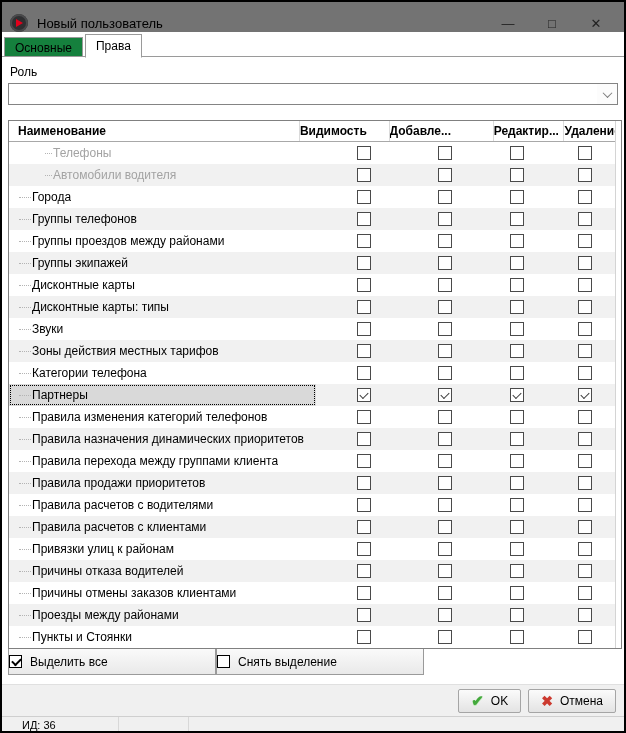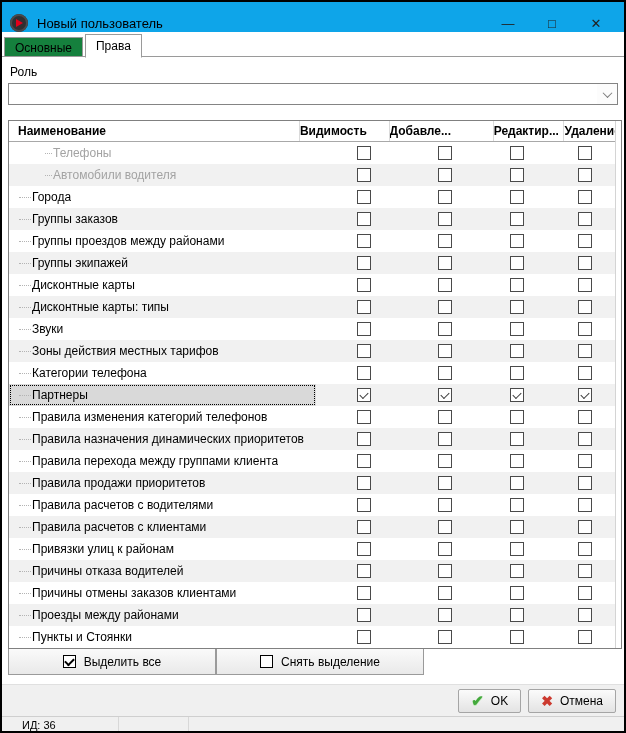--- a/index.html
+++ b/index.html
@@ -2,21 +2,21 @@
 <html><head>
 <meta charset="utf-8">
 <style>
   * { margin:0; padding:0; box-sizing:border-box; }
   html,body { width:626px; height:733px; }
   body { font-family:"Liberation Sans", sans-serif; font-size:12px; color:#000; background:#fff; }
 
   .window { width:626px; height:733px; border:2px solid #000; background:#fff; display:flex; flex-direction:column; overflow:hidden; }
 
   
-  .titlebar { height:30px; display:flex; align-items:center; padding:12px 6px 0 8px; background:#0ea5e9; flex:0 0 auto; }
+  .titlebar { height:30px; display:flex; align-items:center; padding:12px 6px 0 8px; background:#737373; flex:0 0 auto; }
   .app-icon { width:18px; height:18px; border-radius:50%; background:#2f2f31; position:relative; flex:0 0 auto; box-shadow:inset 0 0 0 2px #4a4a4c; }
   .app-icon .play { position:absolute; left:6px; top:4.5px; width:0; height:0; border-left:7px solid #e3001b; border-top:4.5px solid transparent; border-bottom:4.5px solid transparent; }
   .title-text { margin-left:9px; font-size:13px; }
   .win-controls { margin-left:auto; display:flex; align-items:center; }
   .win-btn { width:44px; height:26px; display:flex; align-items:center; justify-content:center; font-size:13px; color:#222; cursor:default; }
 
   
   .tabstrip { height:25px; display:flex; align-items:flex-end; padding-left:2px; position:relative; flex:0 0 auto; }
   .tabstrip::after { content:""; position:absolute; left:0; right:0; bottom:0; height:1px; background:#9a9a9a; }
   .tab { position:relative; border:1px solid #9a9a9a; border-bottom:none; background:#fff; padding:0 10px; display:flex; align-items:center; margin-right:2px; }
@@ -55,21 +55,21 @@
   .rlabel { padding-left:1px; white-space:nowrap; overflow:hidden; }
   .rlabel.muted { color:#a3a3a3;text-align:center; }
   .cbcell { justify-content:center; }
   .cbcell.c2 { width:95px; } .cbcell.c3 { width:68px; } .cbcell.c4 { width:75px; } .cbcell.c5 { width:61px; }
   .cb { width:14px; height:14px; border:1.5px solid #4a4a4a; background:#fff; position:relative; display:inline-block; }
   .cb.checked::after { content:""; position:absolute; left:2px; top:2.5px; width:7px; height:4px; border-left:1.6px solid #3c3c3c; border-bottom:1.6px solid #3c3c3c; transform:rotate(-45deg); }
   .scroll-strip { position:absolute; top:0; right:0; width:6px; height:100%; background:#fff; border-left:1px solid #d4d4d4; }
 
   
   .tbl-toolbar { display:flex; width:614px; }
-  .tb-btn { width:208px; height:26px; border:1px solid #9a9a9a; border-top:none; background:linear-gradient(#fafafa,#e9e9e9); display:flex; align-items:center; justify-content:center; gap:8px; cursor:default; }
+  .tb-btn { width:208px; height:26px; border:1px solid #9a9a9a; border-top:none; background:linear-gradient(#fafafa,#e9e9e9); display:flex; align-items:center; gap:8px; cursor:default; }
   .tb-cb { width:13px; height:13px; border:1.5px solid #000; background:#fff; position:relative; display:inline-block; }
   .tb-cb.checked::after { content:""; position:absolute; left:1.5px; top:1.5px; width:7px; height:4px; border-left:2px solid #000; border-bottom:2px solid #000; transform:rotate(-45deg); }
 
   
   .footer { height:32px; background:#f0f0f0; border-top:1px solid #e0e0e0; display:flex; align-items:center; justify-content:flex-end; padding:0 8px; gap:7px; margin-top:9px; flex:0 0 auto; }
   .f-btn { height:24px; border:1px solid #a5a5a5; border-radius:2px; background:linear-gradient(#fbfbfb,#e3e3e3); display:flex; align-items:center; padding:0 12px; gap:7px; cursor:default; }
   .ok-icon { color:#44a93c; font-size:15px; font-weight:bold; line-height:1; text-shadow:0 1px 0 #bdeab8; }
   .cancel-icon { color:#cc3a2f; font-size:14px; font-weight:bold; line-height:1; }
 
   
@@ -170,21 +170,21 @@
             <div class="cell cbcell c4">
               <span class="cb"></span>
             </div>
             <div class="cell cbcell c5">
               <span class="cb"></span>
             </div>
           </div>
           <div class="trow alt">
             <div class="cell name">
               <span class="stub l1"></span>
-              <span class="rlabel">Группы заказов</span>
+              <span class="rlabel">Группы телефонов</span>
             </div>
             <div class="cell cbcell c2">
               <span class="cb"></span>
             </div>
             <div class="cell cbcell c3">
               <span class="cb"></span>
             </div>
             <div class="cell cbcell c4">
               <span class="cb"></span>
             </div>

